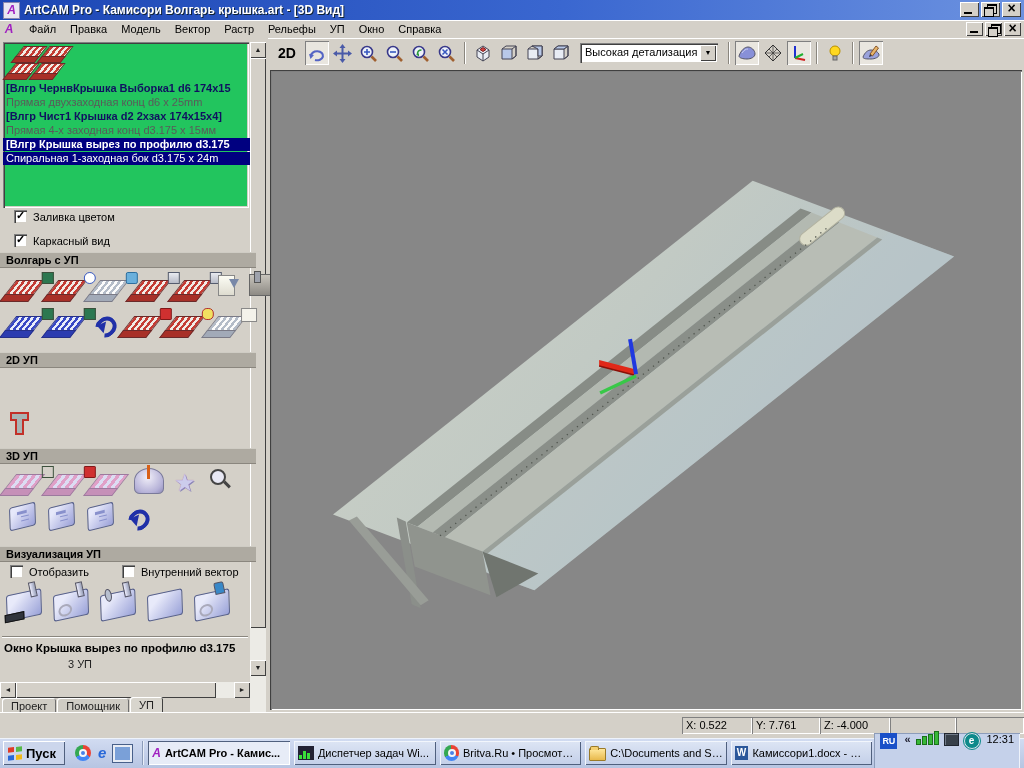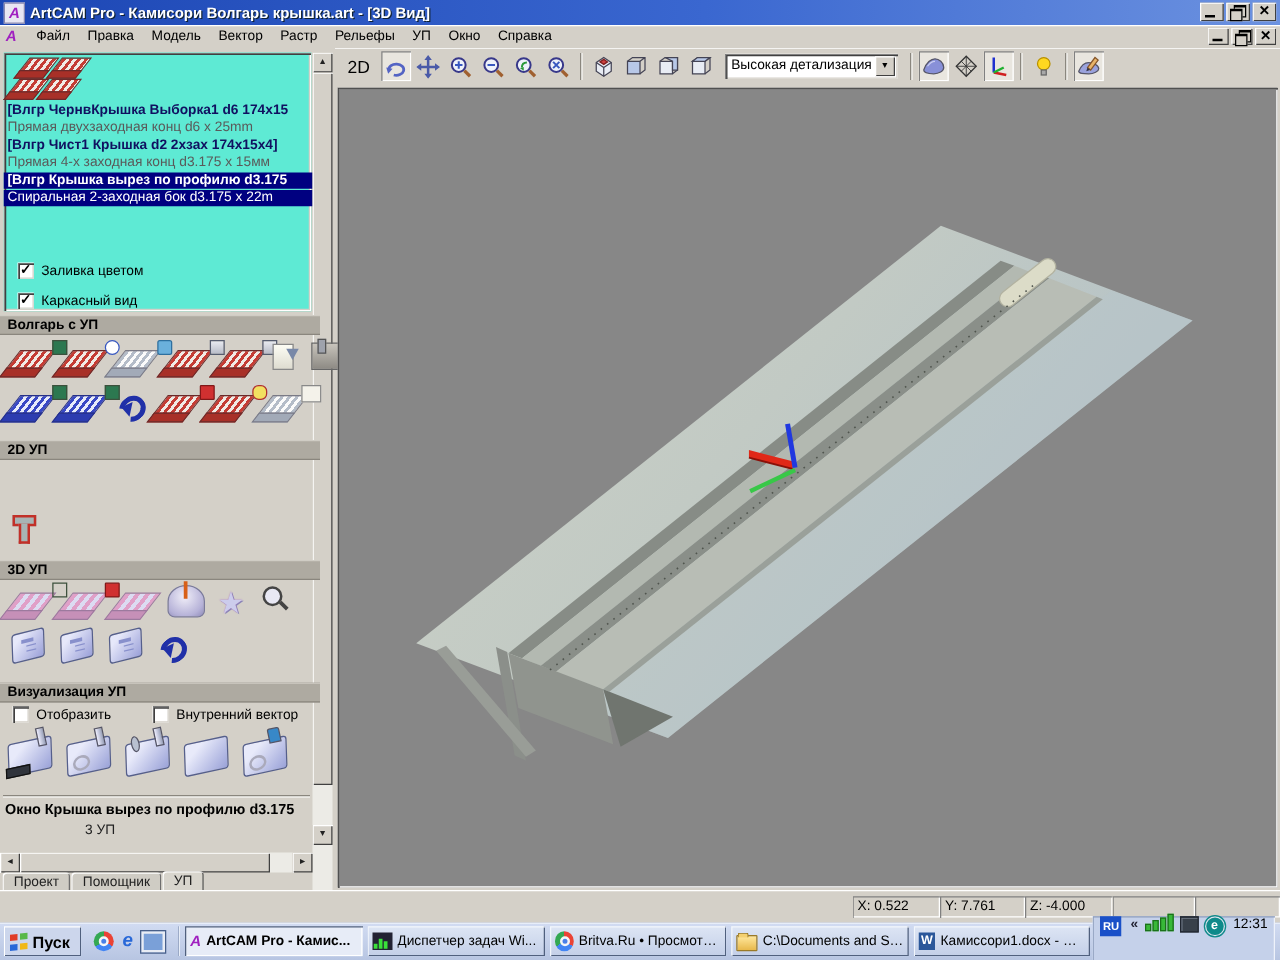--- a/index.html
+++ b/index.html
@@ -21,21 +21,21 @@
   .wbtn.cls::after{content:"×";font-size:14px;line-height:13px}
   
   .menubar{position:absolute;left:0;top:20px;width:1024px;height:18px;background:#d4d0c8;
            box-shadow:inset 0 1px 0 #fff;display:flex;align-items:center}
   .menubar .appico2{width:14px;height:14px;margin:0 6px 0 2px;color:#a020c0;font-weight:bold;font-style:italic;font-size:12px;line-height:14px;text-align:center}
   .mitem{padding:2px 7px;white-space:nowrap}
   .mdibtns{position:absolute;right:3px;top:2px;display:flex;gap:2px}
   .mdibtns .wbtn{width:17px;height:14px}
   
   .panel{position:absolute;left:0;top:38px;width:268px;height:674px;background:#d4d0c8}
-  .tplist{position:absolute;left:3px;top:4px;width:246px;height:207px;background:#5eead4}
+  .tplist{position:absolute;left:3px;top:4px;width:246px;height:166px;background:#22c55e}
   .stackgrid{position:absolute;left:8px;top:4px;width:60px;height:36px}
   .stk{position:absolute;width:22px;height:10px;transform:skewX(-38deg);
        background:repeating-linear-gradient(90deg,#c43c34 0 3px,#f0ebe6 3px 6px);border:1px solid #6a2a2a}
   .stk::after{content:"";position:absolute;left:-1px;top:9px;width:22px;height:5px;background:#a83028;border:1px solid #6a2a2a}
   .lrow{position:absolute;left:0;width:246px;height:13px;line-height:13px;white-space:nowrap;overflow:hidden;padding-left:3px}
   .lrow.name{font-weight:bold;color:#101060}
   .lrow.tool{color:#5a5a5a}
   .lrow.sel{background:#000080;color:#fff}
   
   .vsb{position:absolute;left:250px;top:4px;width:16px;height:672px;background:#ecebe6}
@@ -124,21 +124,21 @@
   
   .sep{position:absolute;left:2px;width:246px;height:2px;box-shadow:inset 0 1px 0 #8a867e,inset 0 -1px 0 #fff}
   .botname{position:absolute;left:4px;width:244px;font-weight:bold;font-size:11.5px;white-space:nowrap}
   .botcount{position:absolute;left:0px;width:160px;text-align:center;color:#222}
   .tabs{position:absolute;left:2px;top:660px;height:17px;display:flex;gap:1px}
   .tab{height:16px;padding:1px 9px 0;background:#cfccc4;box-shadow:inset 1px 1px 0 #fff,inset -1px 0 0 #6e6e6e;
        border-radius:3px 3px 0 0;line-height:15px;color:#222}
   .tab.active{background:#d8d5cd;height:17px;margin-top:-1px;box-shadow:inset 1px 1px 0 #fff,inset -1px 0 0 #404040;font-weight:normal}
   
   .toolbar{position:absolute;left:268px;top:38px;width:756px;height:30px;background:#d4d0c8;box-shadow:inset 0 1px 0 #fff;display:flex;align-items:center}
-  .tb2d{font-weight:normal;font-size:14px;margin:0 8px 0 10px}
+  .tb2d{font-weight:bold;font-size:14px;margin:0 8px 0 10px}
   .tbtn{width:24px;height:24px;margin:0 1px;display:flex;align-items:center;justify-content:center}
   .tbtn.pressed{background:#e9e6df;box-shadow:inset 1px 1px 0 #808080,inset -1px -1px 0 #fff}
   .tsep{width:2px;height:22px;margin:0 4px;box-shadow:inset 1px 0 0 #8a867e,inset -1px 0 0 #fff}
   .dd{position:relative;width:138px;height:20px;margin:0 6px;background:#fff;box-shadow:inset 1px 1px 0 #808080,inset 2px 2px 0 #404040,inset -1px -1px 0 #d4d0c8}
   .dd .ddtext{position:absolute;left:5px;top:3px;white-space:nowrap}
   .dd .dda{position:absolute;right:2px;top:2px;width:16px;height:16px;background:#d4d0c8;box-shadow:inset 1px 1px 0 #fff,inset -1px -1px 0 #404040;font-size:7px;text-align:center;line-height:16px}
   .dd .dda::after{content:"▼"}
   
   .viewport{position:absolute;left:270px;top:70px;width:752px;height:640px;background:#878787;
             box-shadow:inset 1px 1px 0 #404040,inset 2px 2px 0 #808080,inset -1px -1px 0 #fff}
@@ -226,21 +226,21 @@
         <span class="stk" style="left:8px;top:0"></span>
         <span class="stk" style="left:34px;top:0"></span>
         <span class="stk" style="left:0;top:17px"></span>
         <span class="stk" style="left:26px;top:17px"></span>
       </span>
       <span class="lrow name" style="top:40px">[Влгр ЧернвКрышка Выборка1 d6 174x15</span>
       <span class="lrow tool" style="top:54px">Прямая двухзаходная конц d6 x 25mm</span>
       <span class="lrow name" style="top:68px">[Влгр Чист1 Крышка d2 2хзах 174x15x4]</span>
       <span class="lrow tool" style="top:82px">Прямая 4-х заходная конц d3.175 x 15мм</span>
       <span class="lrow name sel" style="top:96px">[Влгр Крышка вырез по профилю d3.175</span>
-      <span class="lrow sel" style="top:110px">Спиральная 2-заходная бок d3.175 x 22m</span>
+      <span class="lrow sel" style="top:110px">Спиральная 1-заходная бок d3.175 x 24m</span>
     </div>
 
     <div class="vsb">
       <span class="sbtn up" style="left:0;top:0"></span>
       <span class="vthumb"></span>
       <span class="sbtn dn" style="left:0;top:618px"></span>
     </div>
 
     <div class="cbrow" style="left:14px;top:172px">
       <span class="cb on"></span>

